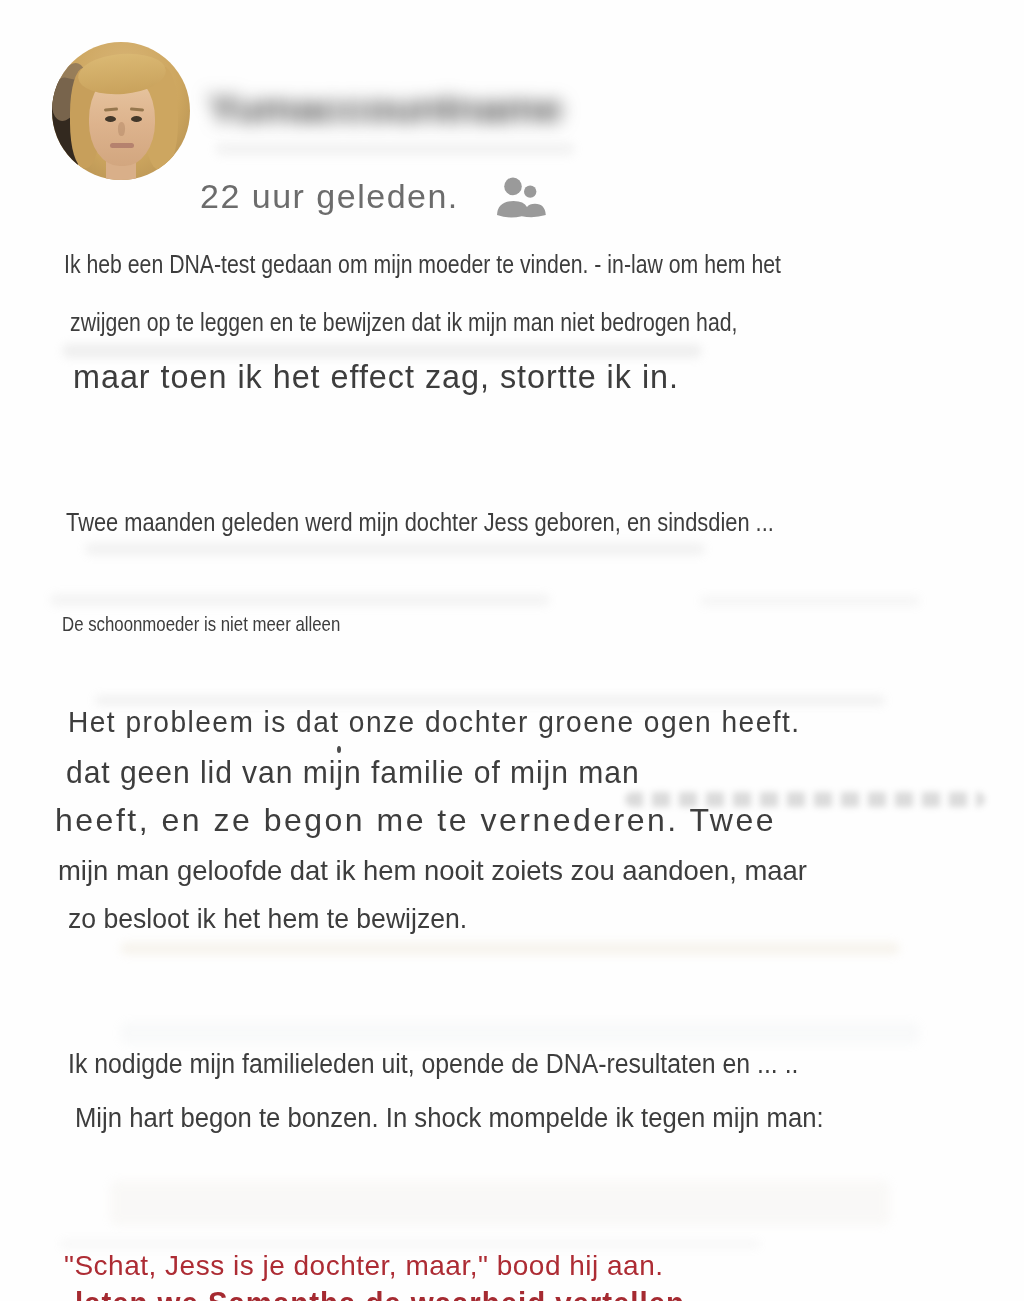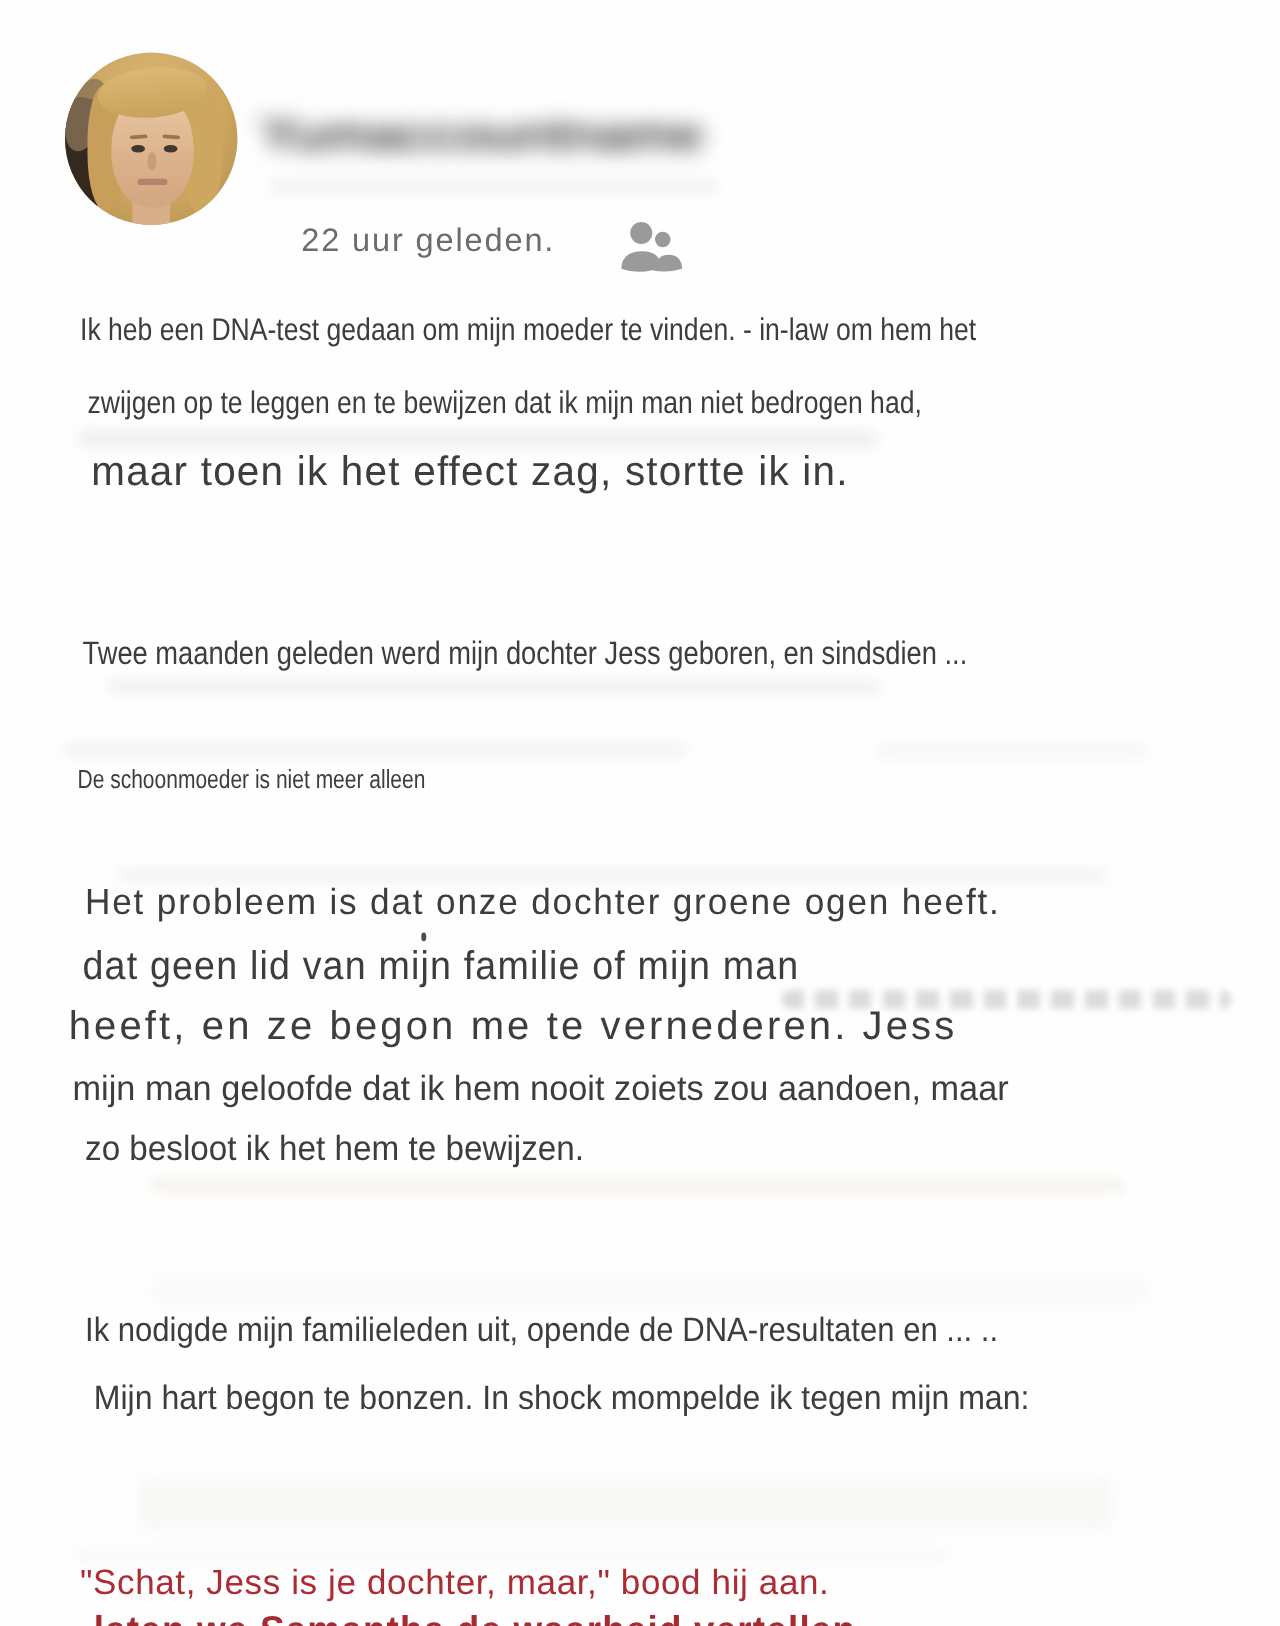--- a/index.html
+++ b/index.html
@@ -32,22 +32,22 @@
   .av-eye.ri{left:79px;top:74px;}
   .av-nose{position:absolute;left:66px;top:80px;width:7px;height:14px;background:rgba(160,118,86,.35);border-radius:45%;}
   .av-mouth{position:absolute;left:58px;top:101px;width:24px;height:5px;background:#b5826e;border-radius:3px;}
 
   .username-blur{
     position:absolute;left:208px;top:86px;width:444px;height:54px;overflow:hidden;
     color:#565656;font-weight:bold;font-size:43px;letter-spacing:-1px;
     filter:blur(9px);transform:scaleY(.92);transform-origin:left top;white-space:nowrap;
   }
   .timestamp{
-    position:absolute;left:200px;top:177px;font-size:26px;color:#6c6c6c;
-    letter-spacing:1.5px;white-space:nowrap;margin-left:41px;
+    position:absolute;left:200px;top:177px;font-size:34px;color:#6c6c6c;
+    letter-spacing:1.5px;white-space:nowrap;
   }
   .friends-icon{position:absolute;left:493px;top:174px;width:54px;height:46px;}
   .friends-icon svg{display:block;}
 
   
   .tline{position:absolute;color:#3d3d3d;white-space:nowrap;transform-origin:left top;}
   .l0{left:64px;top:250px;font-size:25px;transform:scaleX(.85);}
   .l1{left:70px;top:308px;font-size:25px;transform:scaleX(.85);}
   .l2{left:73px;top:358px;font-size:33px;letter-spacing:1px;transform:scaleX(.98);}
   .l3{left:66px;top:507px;font-size:26px;transform:scaleX(.84);}
@@ -115,21 +115,21 @@
     </svg>
   </div>
 
   <div class="tline l0">Ik heb een DNA-test gedaan om mijn moeder te vinden. - in-law om hem het</div>
   <div class="tline l1">zwijgen op te leggen en te bewijzen dat ik mijn man niet bedrogen had,</div>
   <div class="tline l2">maar toen ik het effect zag, stortte ik in.</div>
   <div class="tline l3">Twee maanden geleden werd mijn dochter Jess geboren, en sindsdien ...</div>
   <div class="tline l4">De schoonmoeder is niet meer alleen</div>
   <div class="tline l5">Het probleem is dat onze dochter groene ogen heeft.</div>
   <div class="tline l6">dat geen lid van mijn familie of mijn man</div>
-  <div class="tline l7">heeft, en ze begon me te vernederen. Jess</div>
+  <div class="tline l7">heeft, en ze begon me te vernederen. Twee</div>
   <div class="tline l8">mijn man geloofde dat ik hem nooit zoiets zou aandoen, maar</div>
   <div class="tline l9">zo besloot ik het hem te bewijzen.</div>
   <div class="tline l10">Ik nodigde mijn familieleden uit, opende de DNA-resultaten en ... ..</div>
   <div class="tline l11">Mijn hart begon te bonzen. In shock mompelde ik tegen mijn man:</div>
 
   <div class="tline red0">"Schat, Jess is je dochter, maar," bood hij aan.</div>
   <div class="tline red1">laten we Samantha de waarheid vertellen</div>
 
   <div class="stray-dot"></div>
 

